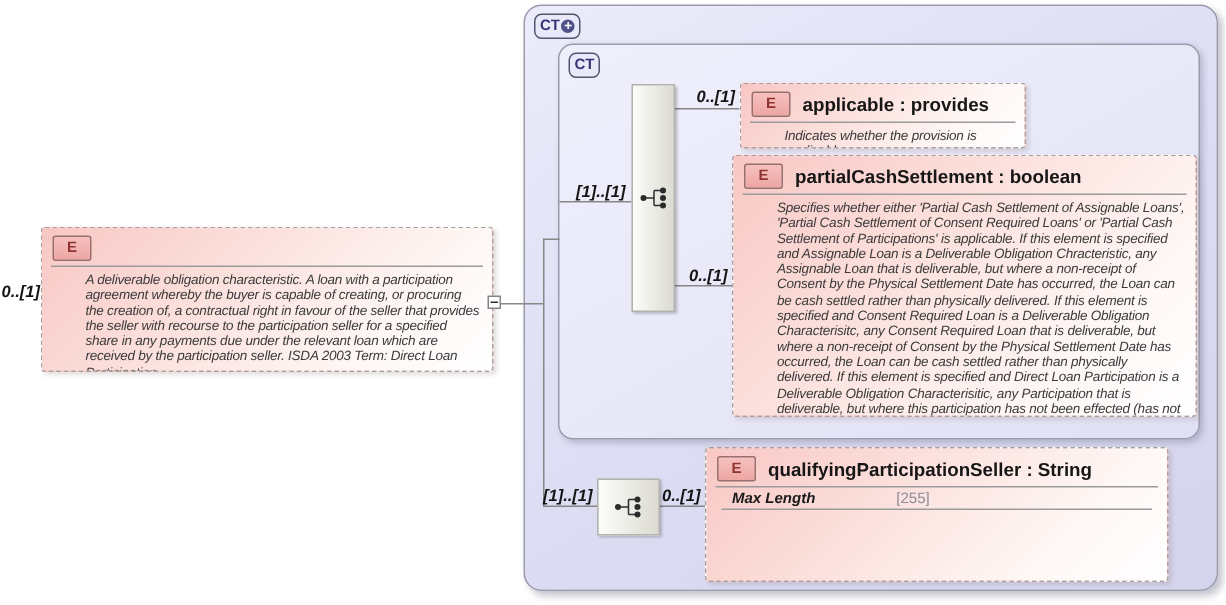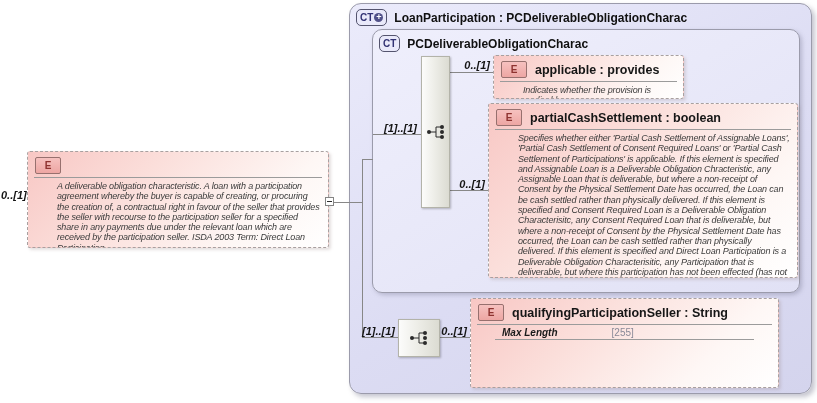--- a/index.html
+++ b/index.html
@@ -49,21 +49,21 @@
     background:linear-gradient(#f6c1bf,#eda6a3);
     color:#8e3330;font-size:10px;font-weight:bold;flex:0 0 auto;
   }
   .elem-name{font-size:12.5px;font-weight:bold;color:#161616;white-space:nowrap;}
   .sep{border-top:1px solid #9b9b9b;margin:0 6px;}
   .elem-desc{
     padding:3px 7px 2px 7px;font-size:9px;font-style:italic;
     line-height:10.3px;color:#3b3b3b;letter-spacing:-0.15px;overflow:hidden;margin-left:22px;
   }
   .facet-row{
-    display:flex;align-items:baseline;padding:2px 7px 1px 7px;margin:0 24px;
+    display:flex;align-items:baseline;padding:2px 7px 1px 7px;margin:0 10px;
     border-bottom:1px solid #9b9b9b;
   }
   .facet-name{font-size:10px;font-weight:bold;font-style:italic;color:#1a1a1a;}
   .facet-value{font-size:10px;color:#8a8a98;margin-left:18px;padding-left:36px;}
   
   .seq{
     position:absolute;box-sizing:border-box;
     border:1px solid #b3b3a9;
     background:linear-gradient(to right,#fcfcfb 0%,#ececе6 50%,#dbdbd2 100%);
     background:linear-gradient(to right,#fcfcfb 0%,#ecece6 50%,#dbdbd2 100%);
@@ -90,30 +90,28 @@
 <body>
 
 <div id="canvas">
 
   <div class="ct-outer">
     <div class="ct-header">
       <span class="ct-badge">
         <span>CT</span>
         <span class="ct-plus">+</span>
       </span>
-      <span class="ct-title">LoanParticipation : PCDeliverableObligationCharac</span>
     </div>
   </div>
 
   <div class="ct-inner">
     <div class="ct-header">
       <span class="ct-badge">
         <span>CT</span>
       </span>
-      <span class="ct-title">PCDeliverableObligationCharac</span>
     </div>
   </div>
 
   <div class="line" style="left:334px;top:202px;width:28px;height:1px"></div>
   <div class="line" style="left:362px;top:159px;width:1px;height:179px"></div>
   <div class="line" style="left:362px;top:159px;width:11px;height:1px"></div>
   <div class="line" style="left:373px;top:134px;width:48px;height:1px"></div>
   <div class="line" style="left:450px;top:72px;width:43px;height:1px"></div>
   <div class="line" style="left:450px;top:190px;width:38px;height:1px"></div>
   <div class="line" style="left:362px;top:337px;width:36px;height:1px"></div>

